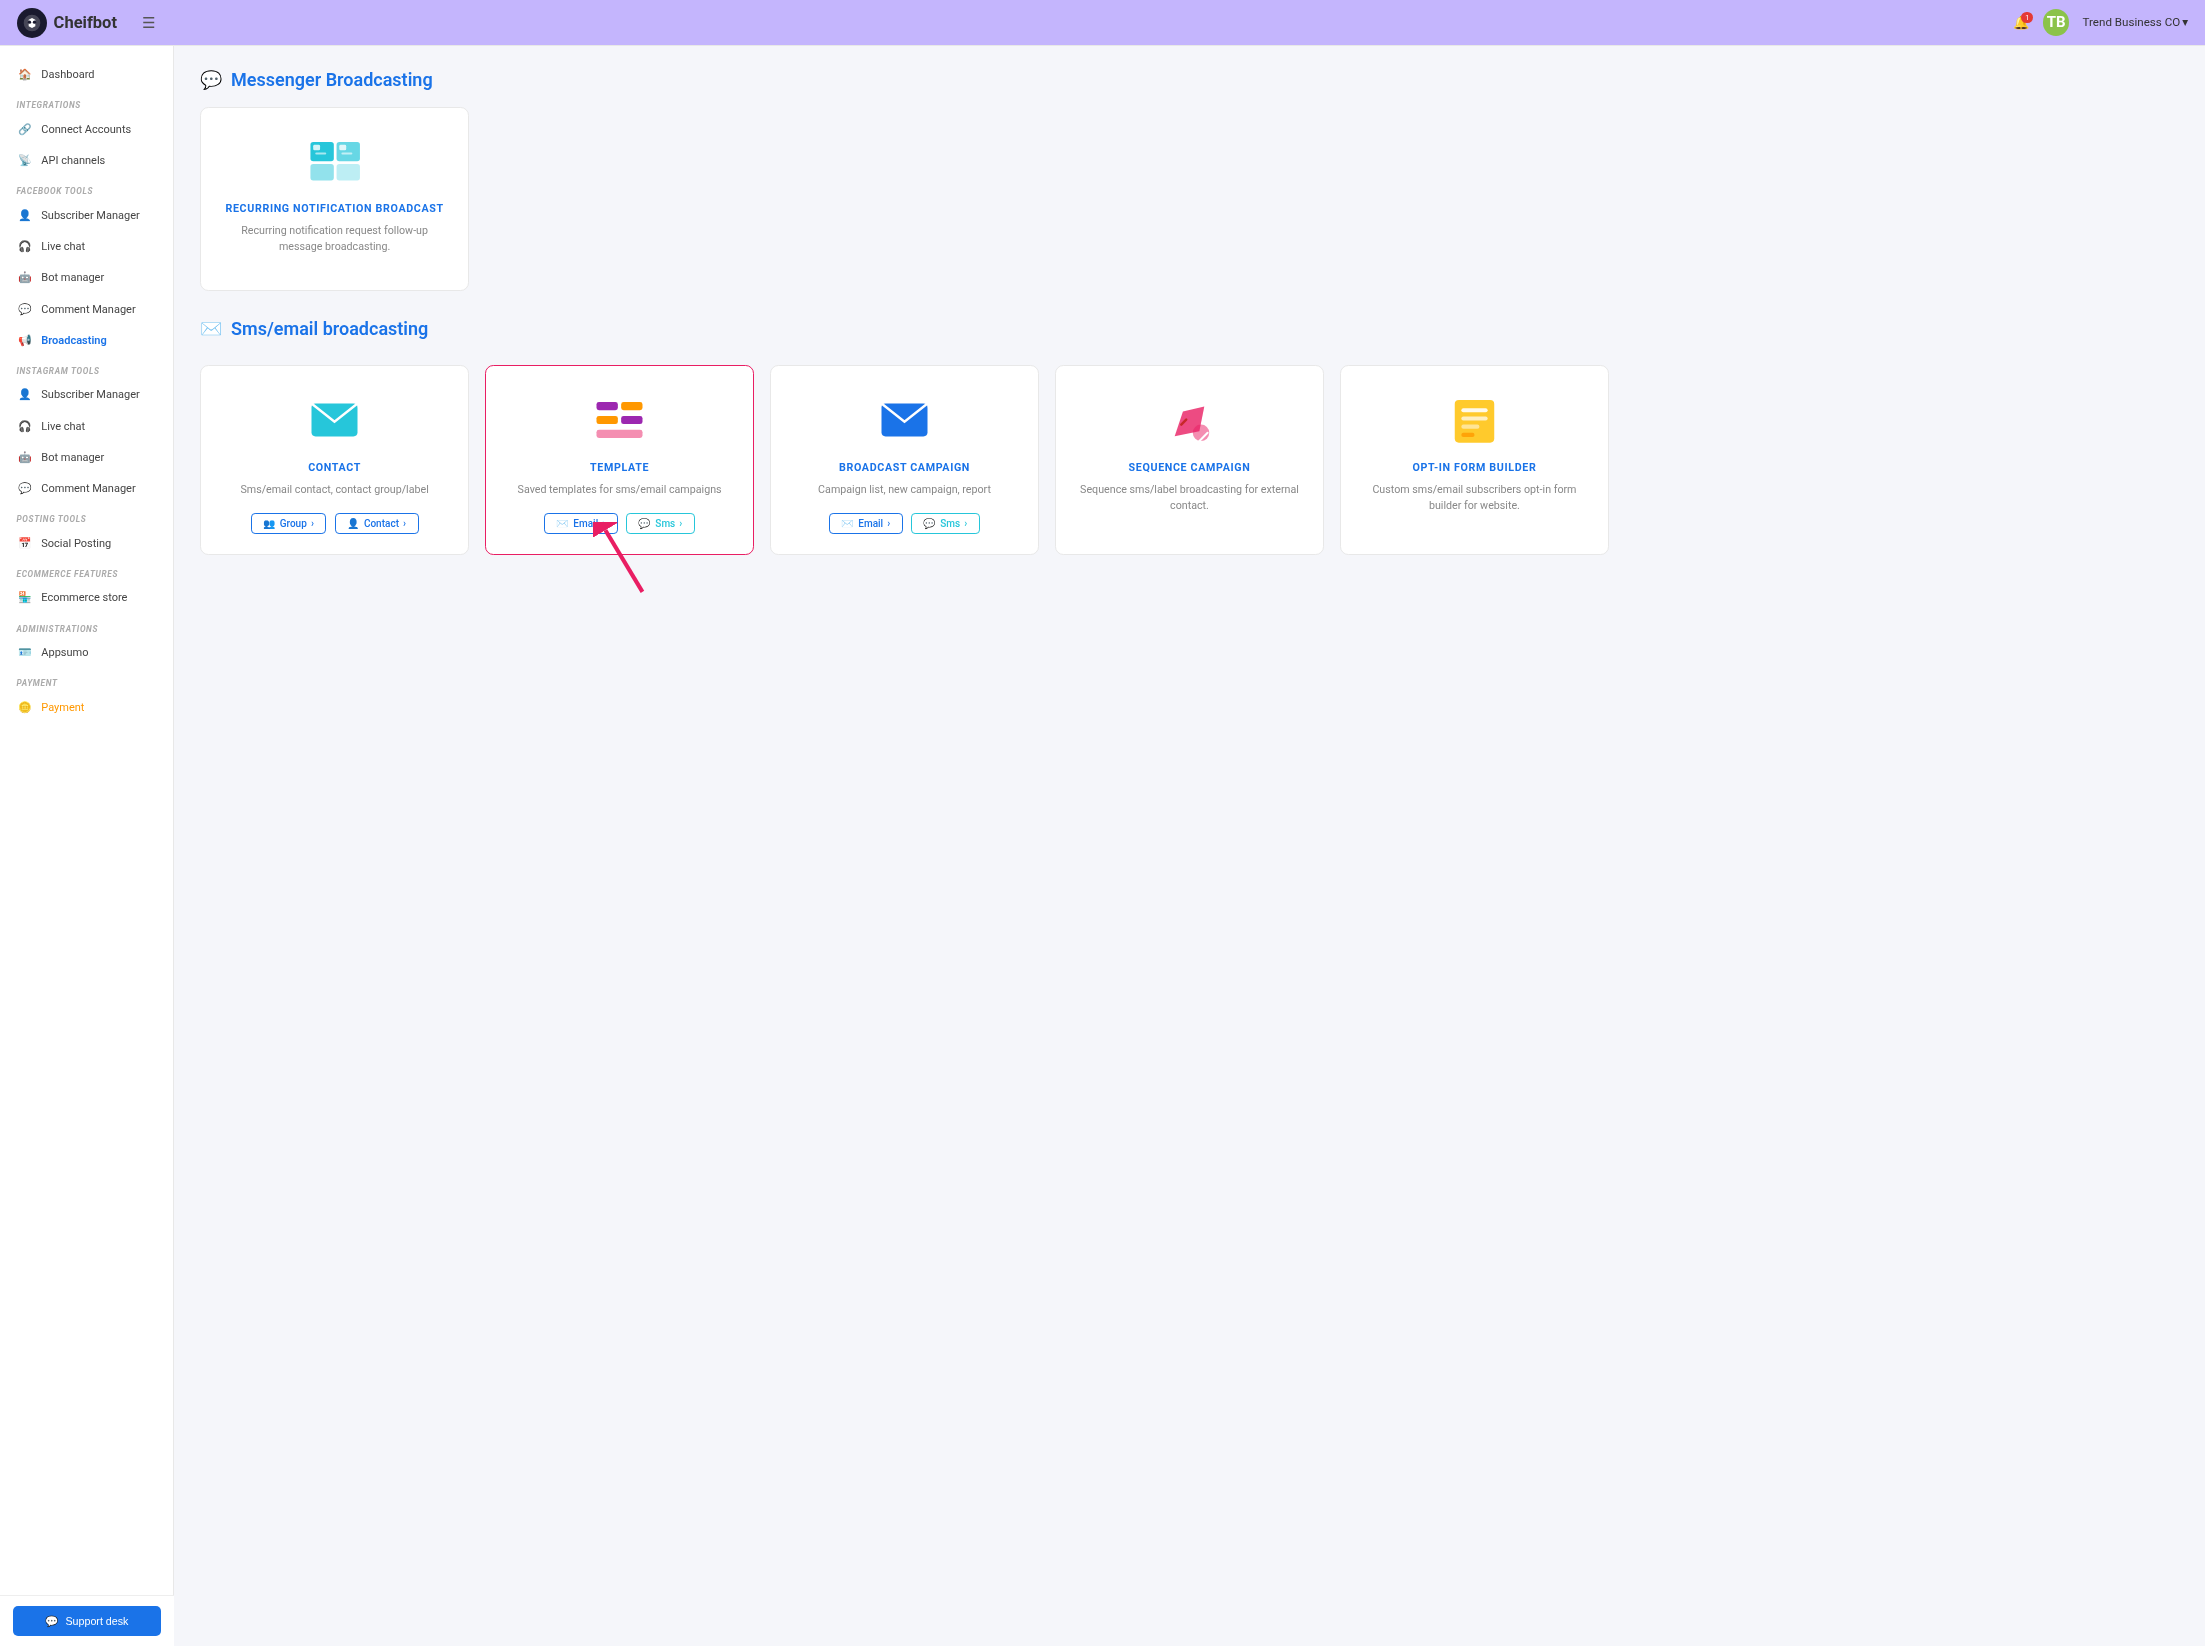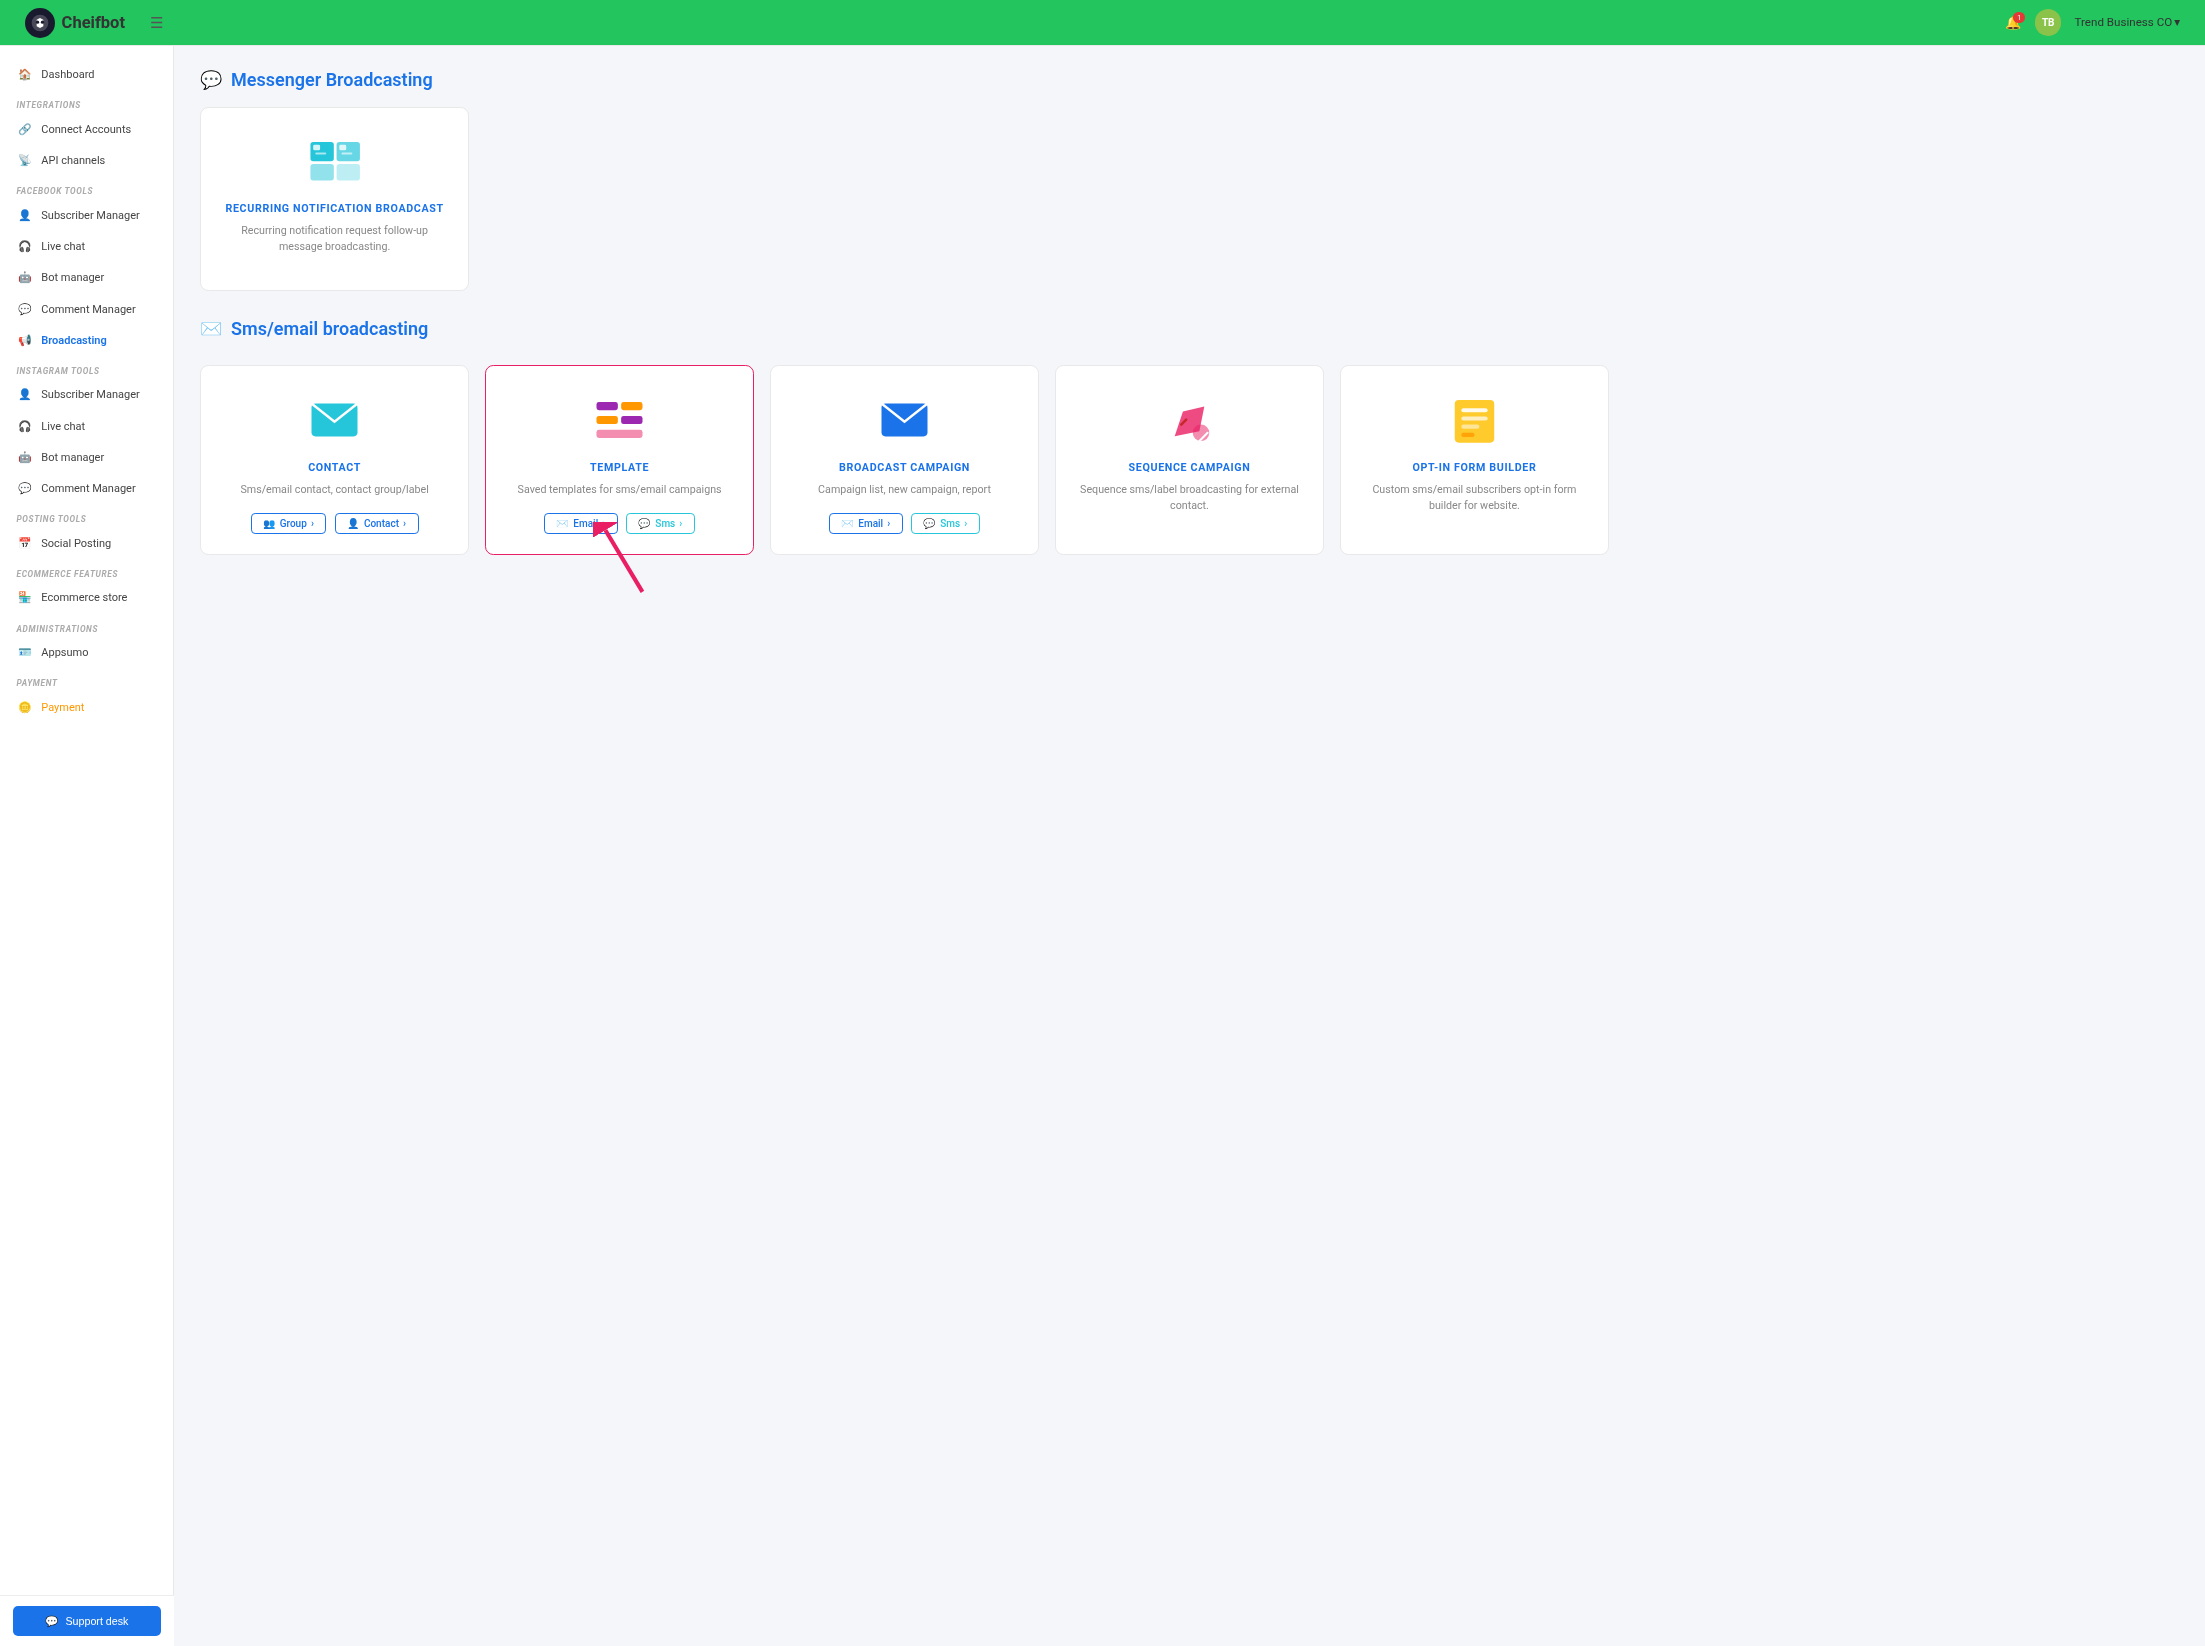--- a/index.html
+++ b/index.html
@@ -1,37 +1,37 @@
 <!DOCTYPE html>
 <html style="font-size:13.2px"><head>
   <meta charset="utf-8">
   <style>
     * { box-sizing: border-box; margin: 0; padding: 0; }
     body { font-family: -apple-system, BlinkMacSystemFont, 'Segoe UI', Roboto, sans-serif; background: #f5f6fa; color: #333; display: flex; flex-direction: column; min-height: 100vh; }
 
     
     .topnav {
-      background: #22c55e;
+      background: #c4b5fd;
       border-bottom: 0.8px solid #e8e8e8;
       height: 46px;
       display: flex;
       align-items: center;
-      padding: 0 25px;
+      padding: 0 17px;
       position: fixed;
       top: 0; left: 0; right: 0;
       z-index: 100;
     }
     .topnav-logo { display: flex; align-items: center; gap: 6.6px; text-decoration: none; }
     .logo-icon { width: 30px; height: 30px; background: #1a1a2e; border-radius: 50%; display: flex; align-items: center; justify-content: center; }
     .logo-text { font-size: 16.5px; font-weight: 700; color: #333; }
     .topnav-hamburger { margin-left: 25px; cursor: pointer; color: #555; font-size: 15px; }
     .topnav-right { margin-left: auto; display: flex; align-items: center; gap: 13.2px; }
     .notif-bell { position: relative; cursor: pointer; }
     .notif-badge { position: absolute; top: -3.3px; right: -3.3px; background: #e53935; color: #fff; border-radius: 50%; width: 11.6px; height: 11.6px; font-size: 7.4px; display: flex; align-items: center; justify-content: center; }
-    .user-avatar { width: 26.4px; height: 26.4px; border-radius: 50%; background: #8bc34a; display: flex; align-items: center; justify-content: center; font-size: 10px; color: #fff; font-weight: bold; text-align: center; }
+    .user-avatar { width: 26.4px; height: 26.4px; border-radius: 50%; background: #8bc34a; display: flex; align-items: center; justify-content: center; font-size: 15px; color: #fff; font-weight: bold; text-align: center; }
     .user-name { font-size: 11.6px; color: #333; cursor: pointer; display: flex; align-items: center; gap: 2px; }
 
     
     .layout { display: flex; margin-top: 46px; min-height: calc(100vh - 46px); }
 
     
     .sidebar {
       width: 174px;
       background: #fff;
       border-right: 0.8px solid #e8e8e8;

